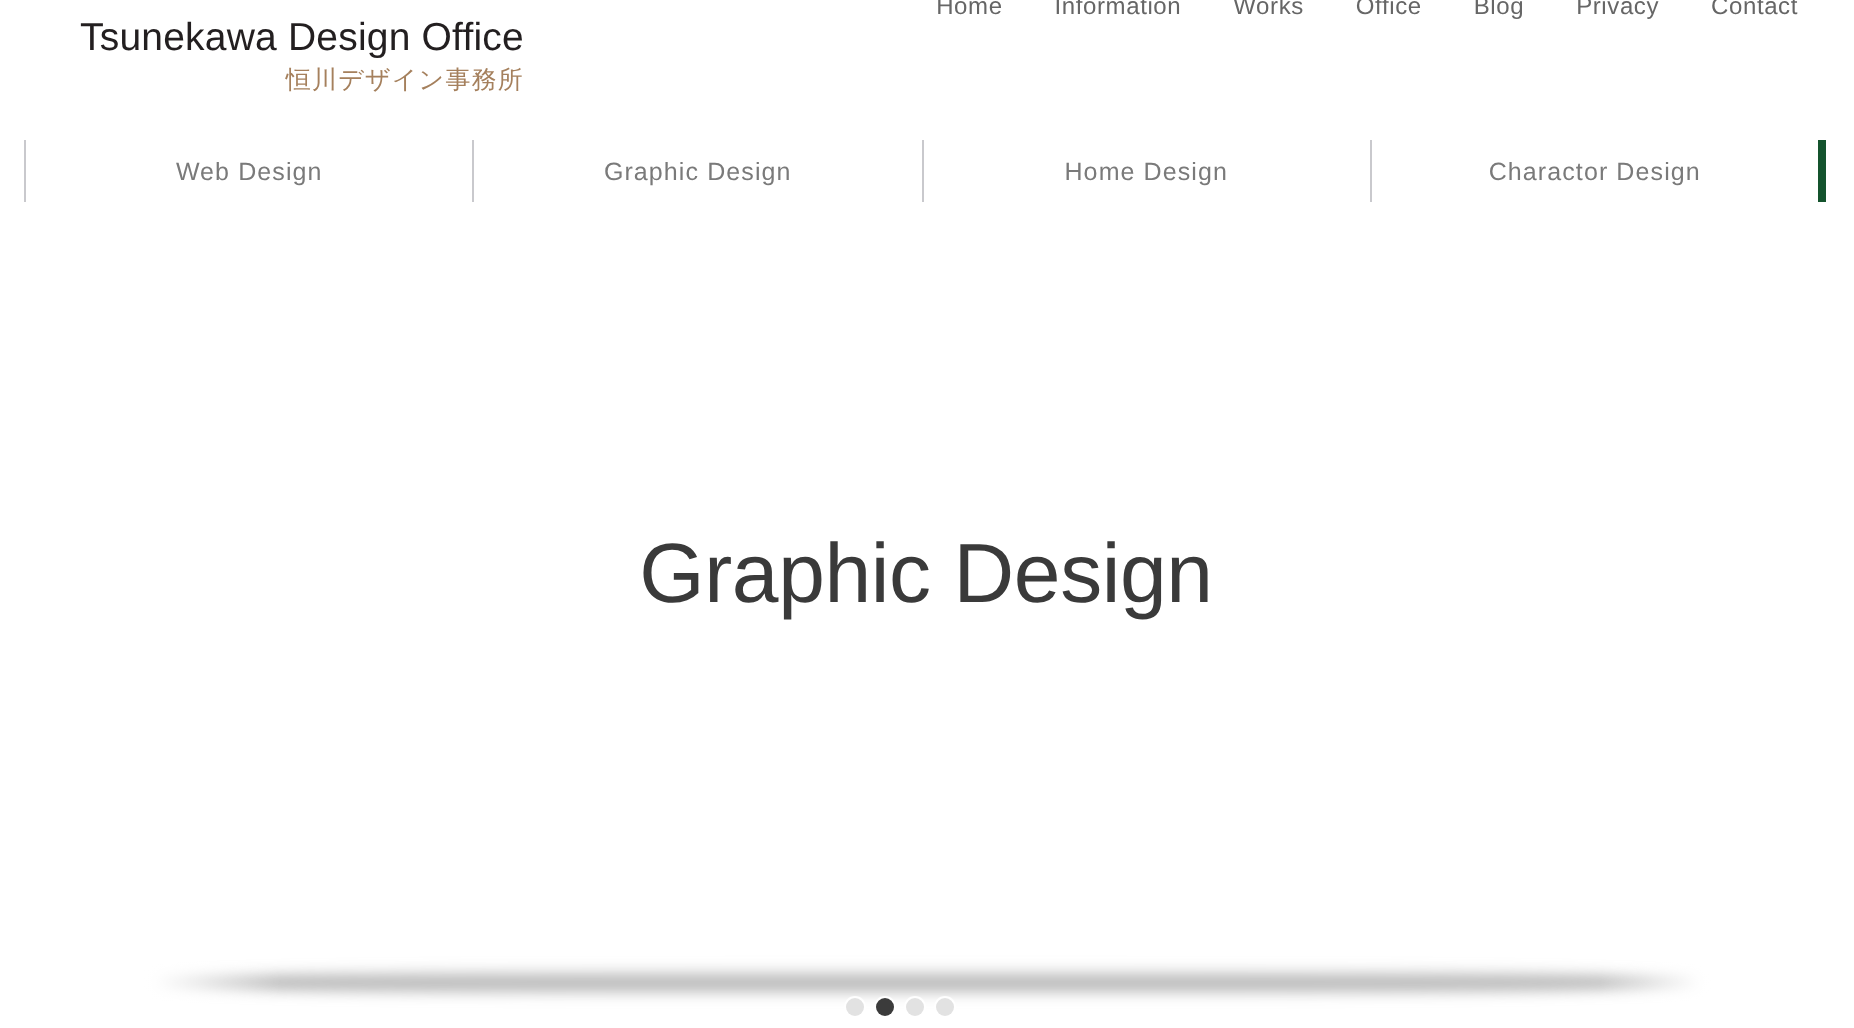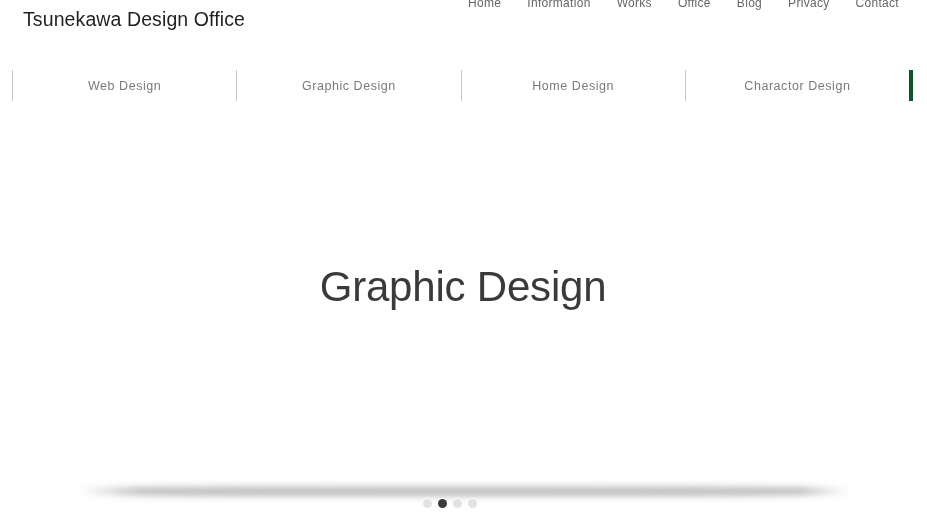--- a/index.html
+++ b/index.html
@@ -46,20 +46,21 @@
     left: 23px;
     top: 7px;
     width: 240px;
   }
   #logo-title {
     font-size: 19.5px;
     color: #231f20;
     letter-spacing: 0.1px;
     line-height: 24px;
     white-space: nowrap;
+    margin-left: 17px;
   }
   #logo-subtitle {
     font-size: 12.5px;
     color: #a5805d;
     letter-spacing: 0.6px;
     line-height: 18px;
     text-align: right;
     white-space: nowrap;
     padding-right: 1px;
   }
@@ -174,20 +175,21 @@
   <a class="top-nav-item">Information</a>
   <a class="top-nav-item">Works</a>
   <a class="top-nav-item">Office</a>
   <a class="top-nav-item">Blog</a>
   <a class="top-nav-item">Privacy</a>
   <a class="top-nav-item">Contact</a>
 </nav>
 
 <div id="logo-block">
   <div id="logo-title">Tsunekawa Design Office</div>
+  <div id="logo-subtitle">恒川デザイン事務所</div>
 </div>
 
 <nav id="category-nav">
   <div class="cat-item">
     <span>Web Design</span>
   </div>
   <div class="cat-item">
     <span>Graphic Design</span>
   </div>
   <div class="cat-item">

